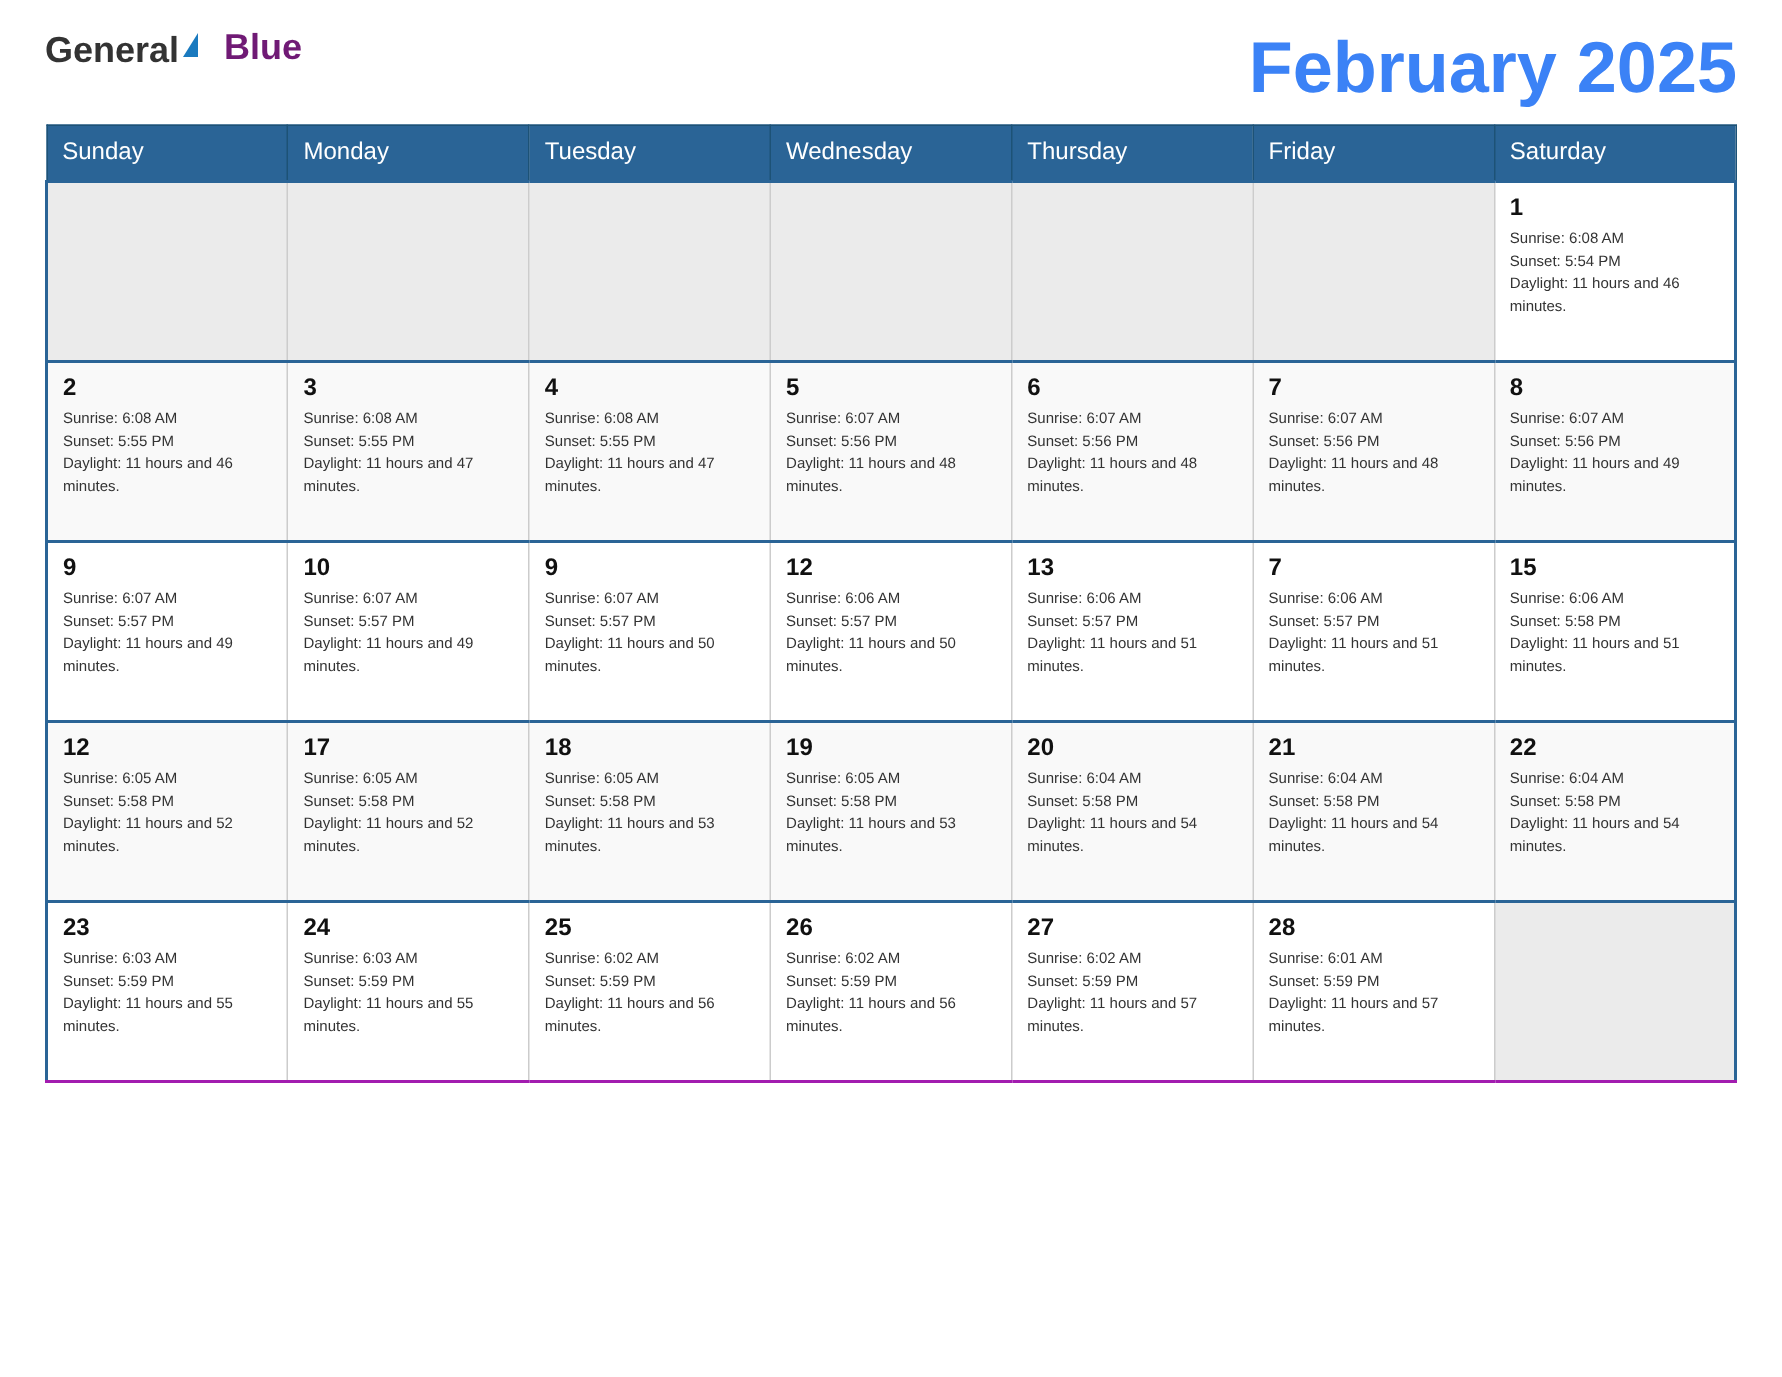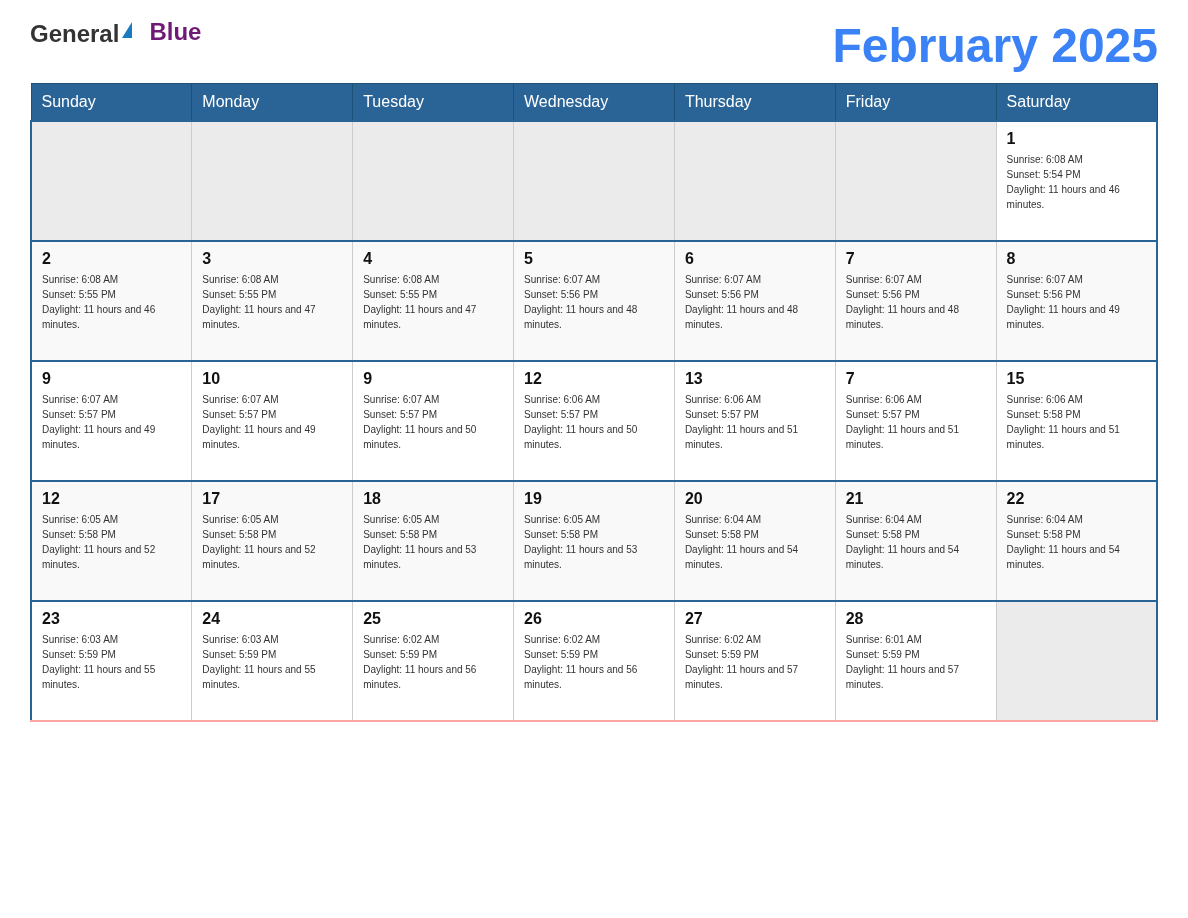--- a/index.html
+++ b/index.html
@@ -82,21 +82,21 @@
     .calendar tbody tr:first-child td {
       border-top: 2px solid #2a6496;
     }
     .calendar tbody tr td:first-child {
       border-left: 2px solid #2a6496;
     }
     .calendar tbody tr td:last-child {
       border-right: 2px solid #2a6496;
     }
     .calendar tbody tr:last-child td {
-      border-bottom: 2px solid #fca5a5;
+      border-bottom: 2px solid #a21caf;
     }
     .week-row td {
       border-top: 2px solid #2a6496;
     }
   </style>
 </head>
 <body>
 
 <div class="header">
   <div class="logo">

